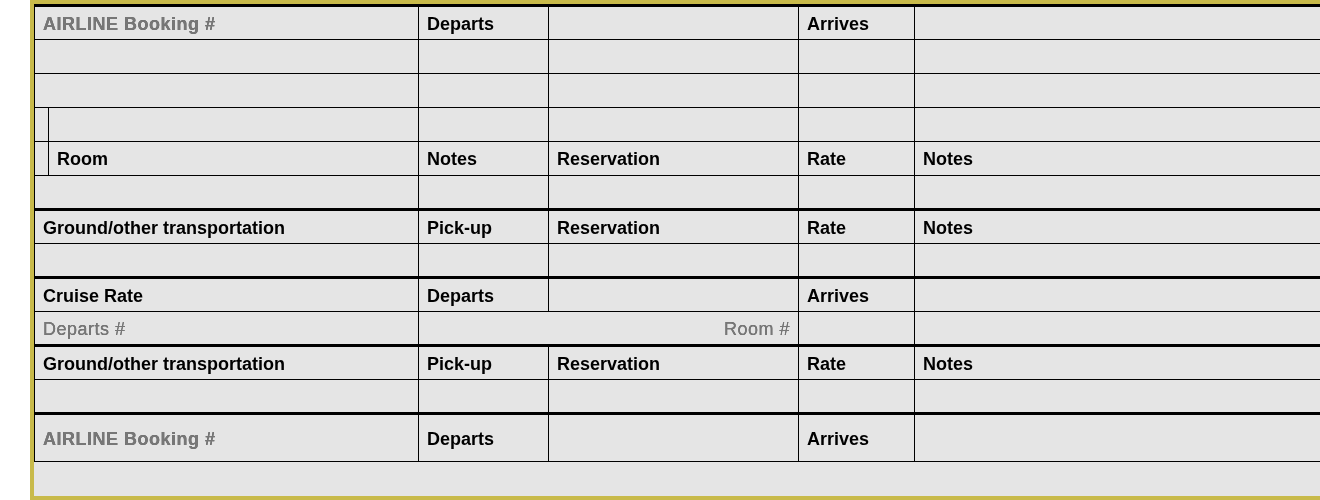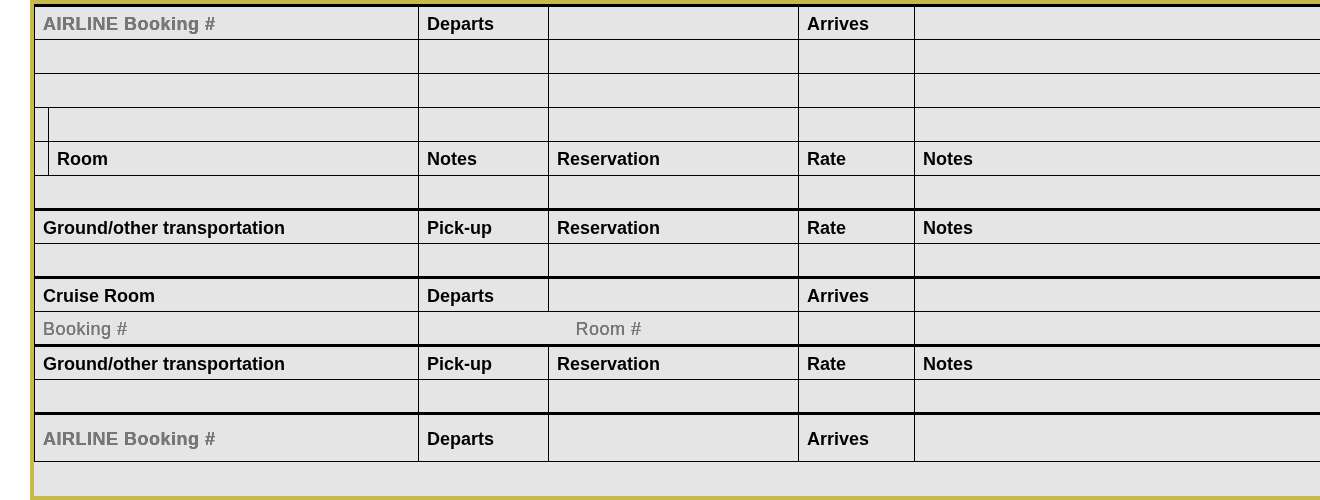--- a/index.html
+++ b/index.html
@@ -112,29 +112,29 @@
 </tr>
 <tr>
   <td colspan="2" class="thick-bot"></td>
   <td class="thick-bot"></td>
   <td class="thick-bot"></td>
   <td class="thick-bot"></td>
   <td class="thick-bot"></td>
 </tr>
 
 <tr>
-  <td colspan="2" class="hdr">Cruise Room</td>
+  <td colspan="2" class="hdr">Cruise Rate</td>
   <td class="hdr">Departs</td>
   <td></td>
   <td class="hdr">Arrives</td>
   <td></td>
 </tr>
 <tr>
-  <td colspan="2" class="lightcell thick-bot"><span class="outline">Booking #</span></td>
-  <td colspan="2" class="lightcell thick-bot" style="text-align:center;"><span class="outline">Room #</span></td>
+  <td colspan="2" class="lightcell thick-bot"><span class="outline">Departs #</span></td>
+  <td colspan="2" class="lightcell thick-bot" style="text-align:right;"><span class="outline">Room #</span></td>
   <td class="thick-bot"></td>
   <td class="thick-bot"></td>
 </tr>
 
 <tr>
   <td colspan="2" class="hdr">Ground/other transportation</td>
   <td class="hdr">Pick-up</td>
   <td class="hdr">Reservation</td>
   <td class="hdr">Rate</td>
   <td class="hdr">Notes</td>

